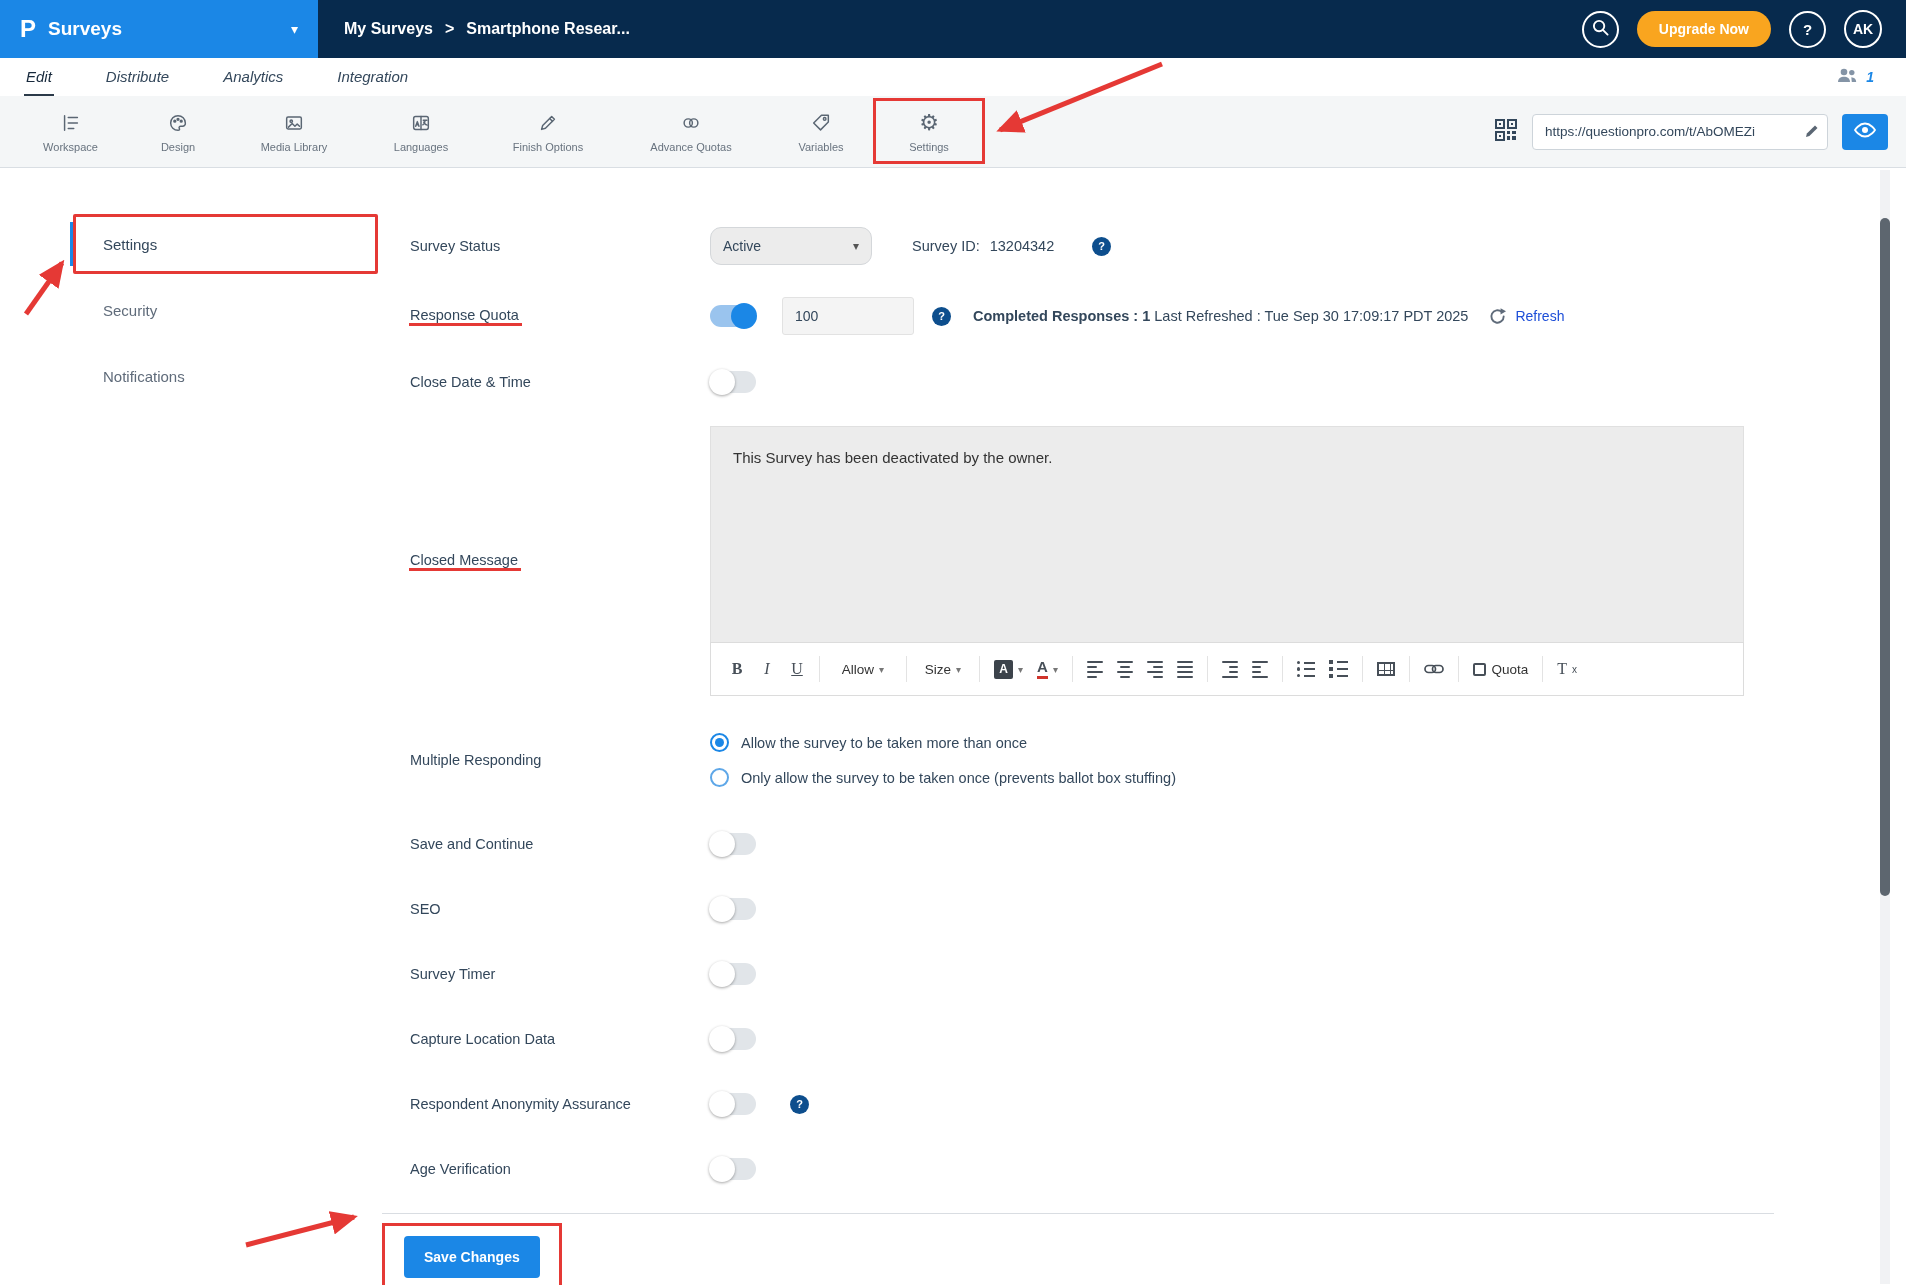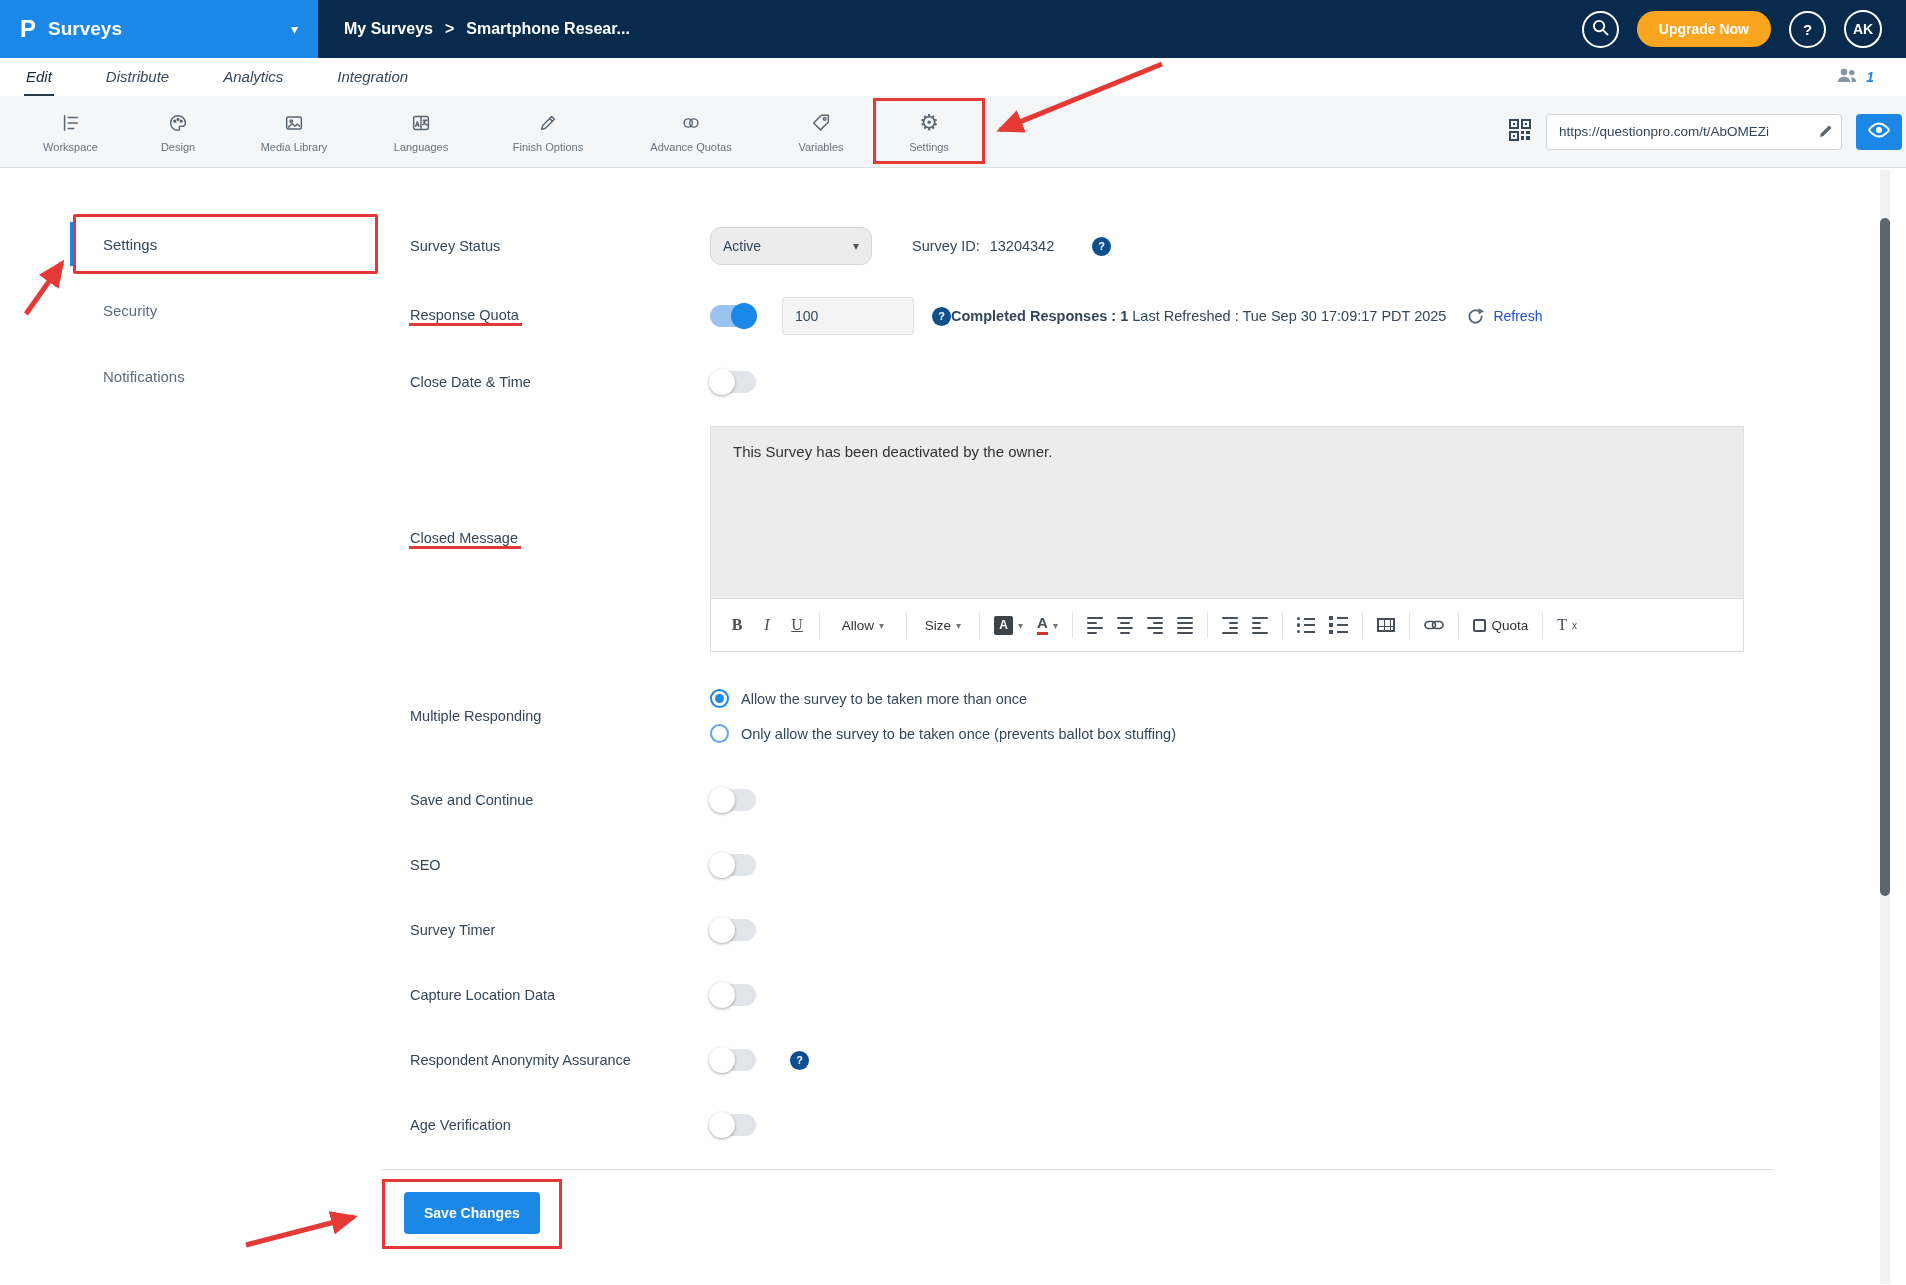--- a/index.html
+++ b/index.html
@@ -27,21 +27,21 @@
   .collab-count { color:#1b87e6; font-size:14px; font-weight:700; }
 
   
   .toolbar { height:72px; background:#f4f6f7; border-bottom:1px solid #d9dee3; display:flex; align-items:center; padding:0 0 0 18px; }
   .tools { display:flex; gap:14px; height:100%; align-items:stretch; }
   .tool-item { display:flex; flex-direction:column; align-items:center; justify-content:center; gap:6px; cursor:pointer; position:relative; }
   .tool-item .tool-icon { height:24px; display:flex; align-items:center; justify-content:center; color:#5a6673; font-size:22px; line-height:1; }
   .tool-item .tool-label { font-size:11px; color:#68737f; white-space:nowrap; }
   .w-ws{width:105px}.w-ds{width:82px}.w-ml{width:122px}.w-lg{width:104px}.w-fo{width:122px}.w-aq{width:136px}.w-vr{width:96px}.w-st{width:92px}
   .tool-box { position:absolute; left:-10px; right:-10px; top:2px; bottom:3px; border:3px solid #e53935; pointer-events:none; }
-  .toolbar-right { margin-left:auto; display:flex; align-items:center; gap:14px; padding-right:4px; }
+  .toolbar-right { margin-left:auto; display:flex; align-items:center; gap:14px; padding-right:18px; }
   .url-wrap { position:relative; }
   .url-input { width:296px; height:36px; border:1px solid #cdd4da; border-radius:4px; background:#fff; padding:0 34px 0 12px; font-size:13.5px; color:#33475b; font-family:inherit; }
   .pencil-btn { position:absolute; right:8px; top:9px; cursor:pointer; background:none; border:none; }
   .eye-btn { width:46px; height:36px; background:#1b87e6; border-radius:4px; display:flex; align-items:center; justify-content:center; border:none; cursor:pointer; }
 
   
   .content { position:relative; height:1118px; background:#fff; }
 
   .sidebar { position:absolute; left:70px; top:54px; width:312px; }
   .side-item { height:44px; display:flex; align-items:center; padding-left:33px; font-size:15px; color:#5f6b7a; margin-bottom:22px; position:relative; cursor:pointer; }
@@ -59,31 +59,31 @@
   .sid-group { margin-left:40px; display:flex; gap:10px; font-size:14.5px; align-items:center; }
   .help-badge { width:19px; height:19px; border-radius:50%; background:#0d4e8d; color:#fff; font-size:11px; font-weight:700; display:inline-flex; align-items:center; justify-content:center; flex-shrink:0; cursor:pointer; }
 
   .toggle { width:46px; height:22px; border-radius:11px; position:relative; cursor:pointer; flex-shrink:0; }
   .toggle.on { background:#9ac4ee; }
   .toggle.on::after { content:''; position:absolute; right:-1px; top:-2px; width:26px; height:26px; border-radius:50%; background:#1b87e6; }
   .toggle.off { background:#e1e5e9; }
   .toggle.off::after { content:''; position:absolute; left:-1px; top:-2px; width:26px; height:26px; border-radius:50%; background:#fff; box-shadow:0 1px 3px rgba(0,0,0,.35); }
 
   .quota-input { width:132px; height:38px; margin-left:26px; background:#f4f4f4; border:1px solid #e2e2e2; border-radius:3px; padding:0 12px; font-size:14px; color:#33475b; font-family:inherit; }
-  .resp-info { font-size:14.5px; color:#33475b; }
+  .resp-info { margin-left:22px; font-size:14.5px; color:#33475b; }
   .resp-info b { font-weight:700; }
   .refresh-icon { margin-left:20px; display:inline-flex; cursor:pointer; background:none; border:none; }
   .refresh-link { margin-left:8px; color:#1d4ed8; font-size:14px; text-decoration:none; cursor:pointer; }
   .ml18 { margin-left:18px; } .ml34 { margin-left:34px; }
 
   
   .cm-row { align-items:stretch; }
   .cm-label-wrap { width:300px; display:flex; align-items:center; flex-shrink:0; }
   .editor { width:1034px; }
-  .cm-text { height:172px; background:#ececec; border:1px solid #e0e0e0; border-bottom:none; padding:16px 22px; font-size:15px; color:#333; }
+  .cm-text { height:216px; background:#ececec; border:1px solid #e0e0e0; border-bottom:none; padding:22px 22px; font-size:15px; color:#333; }
   .cm-toolbar { height:54px; background:#fff; border:1px solid #dcdcdc; display:flex; align-items:center; padding:0 12px; gap:2px; }
   .tb-btn { min-width:28px; height:34px; display:flex; align-items:center; justify-content:center; color:#474f58; font-size:15px; padding:0 6px; cursor:pointer; background:none; border:none; gap:5px; font-family:inherit; }
   .tb-sep { width:1px; height:26px; background:#e3e3e3; margin:0 6px; }
   .tb-bold { font-family:"Liberation Serif", serif; font-weight:800; font-size:16px; }
   .tb-italic { font-family:"Liberation Serif", serif; font-style:italic; font-size:16px; }
   .tb-underline { font-family:"Liberation Serif", serif; text-decoration:underline; font-size:16px; }
   .tb-dd { font-size:13.5px; color:#333; }
   .dd-caret { font-size:10px; color:#777; }
   .a-fill { background:#3c434b; color:#fff; width:19px; height:19px; display:inline-flex; align-items:center; justify-content:center; font-size:12px; font-weight:700; border-radius:2px; }
   .a-color { font-size:15px; font-weight:700; border-bottom:3px solid #d0342c; line-height:1.1; }

